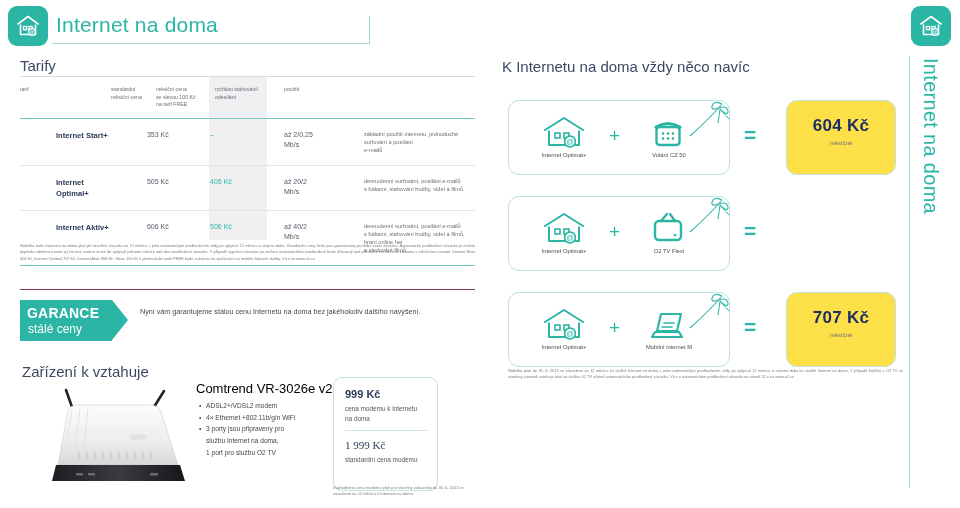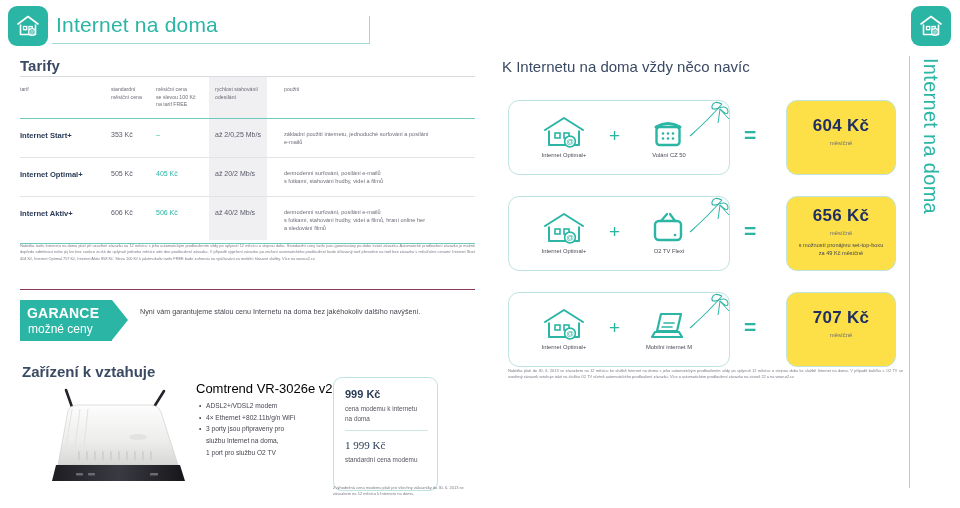--- a/index.html
+++ b/index.html
@@ -50,35 +50,35 @@
     writing-mode: vertical-rl;
     font-size: 20px; color: #2bb5a5; letter-spacing: .3px;
     white-space: nowrap;
   }
   .vtab-rule {
     position: absolute; right: 50px; top: 56px;
     width: 1px; height: 432px; background: #9ddbd4;
   }
 
   
-  .sec-title { font-size: 15px; color: #3b4a63; font-weight: 700; }
+  .sec-title { font-size: 15px; color: #3b4a63; font-weight: 400; }
 
   
   .tarify-title { position: absolute; left: 20px; top: 57px; }
   .tbl { position: absolute; left: 20px; top: 76px; width: 455px; }
   .tbl-shade {
     position: absolute; left: 209px; top: 76px;
     width: 58px; height: 164px; background: #f0f0f2;
   }
   .tr { position: relative; display: flex; }
   .rule-top { height: 1px; background: #d9d9de; width: 455px; }
   .rule-teal { height: 1px; background: #6ec9bf; width: 455px; }
   .rule-grey { height: 1px; background: #e3e3e7; width: 455px; }
   .th { font-size: 5.2px; color: #6d6d78; line-height: 1.45; padding-top: 9px; padding-bottom: 9px; }
-  .td { font-size: 7px; color: #59596a; padding-top: 11px; padding-bottom: 11px; line-height: 1.45; }
+  .td { font-size: 7px; color: #59596a; padding-top: 11px; padding-bottom: 11px; line-height: 1.45; margin-left: 36px; }
   .c1 { width: 91px; }
   .c2 { width: 45px; }
   .c3 { width: 53px; }
   .c4 { width: 69px; padding-left: 6px; }
   .c5 { width: 190px; padding-left: 6px; }
   .td.c1 { font-weight: bold; color: #2b3b57; font-size: 7.6px; }
   .td.c3.disc { color: #2bb5a5; }
   .td.c5 { font-size: 5.6px; color: #6d6d78; }
 
   .note {
@@ -286,21 +286,21 @@
   <div class="rule-teal"></div>
 </div>
 
 <div class="note">Nabídka tarifů Internetu na doma platí při uzavření závazku na 12 měsíců s jeho automatickým prodloužením vždy po uplynutí 12 měsíců o stejnou dobu. Standardní ceny tarifů jsou garantovány po dobu trvání závazku. Automatické prodloužení závazku je možné dopředu odmítnout nebo jej lze bez sankce zrušit do uplynutí jednoho měsíce ode dne prodloužení závazku. V případě vypršení závazku po zrušení automatického prodloužení bude účtovaný tarif převeden na tarif bez závazku s měsíčními cenami: Internet Start 404 Kč, Internet Optimal 757 Kč, Internet Aktiv 858 Kč. Sleva 100 Kč k jakémukoliv tarifu FREE bude zahrnuta na vyúčtování za mobilní hlasové služby. Více na www.o2.cz</div>
 
 <div class="gar-rule"></div>
 <div class="gar-arrow">
   <div class="body"></div>
   <div class="tip"></div>
   <div class="gar-t1">GARANCE</div>
-  <div class="gar-t2">možné ceny</div>
+  <div class="gar-t2">stálé ceny</div>
 </div>
 <div class="gar-text">
   <div>Nyní vám garantujeme stálou cenu Internetu na doma bez jakéhokoliv dalšího navýšení.</div>
 </div>
 
 <div class="sec-title dev-title">Zařízení k vztahuje</div>
 
 <svg class="router" viewBox="0 0 160 105">
   <defs>
     <linearGradient id="gBody" x1="0" y1="0" x2="0" y2="1">
@@ -421,28 +421,20 @@
     </svg>
     <div class="bun-lbl right">O2 TV Flexi</div>
     <svg class="bun-ribbon" viewBox="0 0 46 40">
       <path d="M4 38 Q22 22 36 6" fill="none" stroke="#2bb5a5" stroke-width="1.1"></path>
       <path d="M36 6 Q28 2 26 8 Q25 13 33 10 Q41 7 42 13 Q42 19 34 11" fill="none" stroke="#2bb5a5" stroke-width="1.1"></path>
       <path d="M34 11 Q40 18 44 22" fill="none" stroke="#2bb5a5" stroke-width="1"></path>
       <path d="M34 11 Q33 19 32 25" fill="none" stroke="#2bb5a5" stroke-width="1"></path>
     </svg>
   </div>
   <div class="bun-eq">=</div>
-  <div class="bun-price">
-    <div class="bp-amt">656 Kč</div>
-    <div class="bp-per">měsíčně</div>
-    <div class="bp-note">
-      <div>s možností pronájmu set-top-boxu</div>
-      <div>za 49 Kč měsíčně</div>
-    </div>
-  </div>
 </div>
 
 <div class="bundle b3" style="top:292px">
   <div class="bun-card">
     <svg class="bun-icon left" viewBox="0 0 54 36">
       <path d="M8 16 L27 4 L46 16" fill="none" stroke="#2bb5a5" stroke-width="2" stroke-linecap="round" stroke-linejoin="round"></path>
       <path d="M12 16.5 V31 H42 V16.5" fill="none" stroke="#2bb5a5" stroke-width="2" stroke-linejoin="round"></path>
       <rect x="18" y="19" width="5" height="5" fill="none" stroke="#2bb5a5" stroke-width="1.6"></rect>
       <rect x="27" y="19" width="5" height="5" fill="none" stroke="#2bb5a5" stroke-width="1.6"></rect>
       <circle cx="33" cy="27.5" r="5.4" fill="#fff" stroke="#2bb5a5" stroke-width="1.6"></circle>

